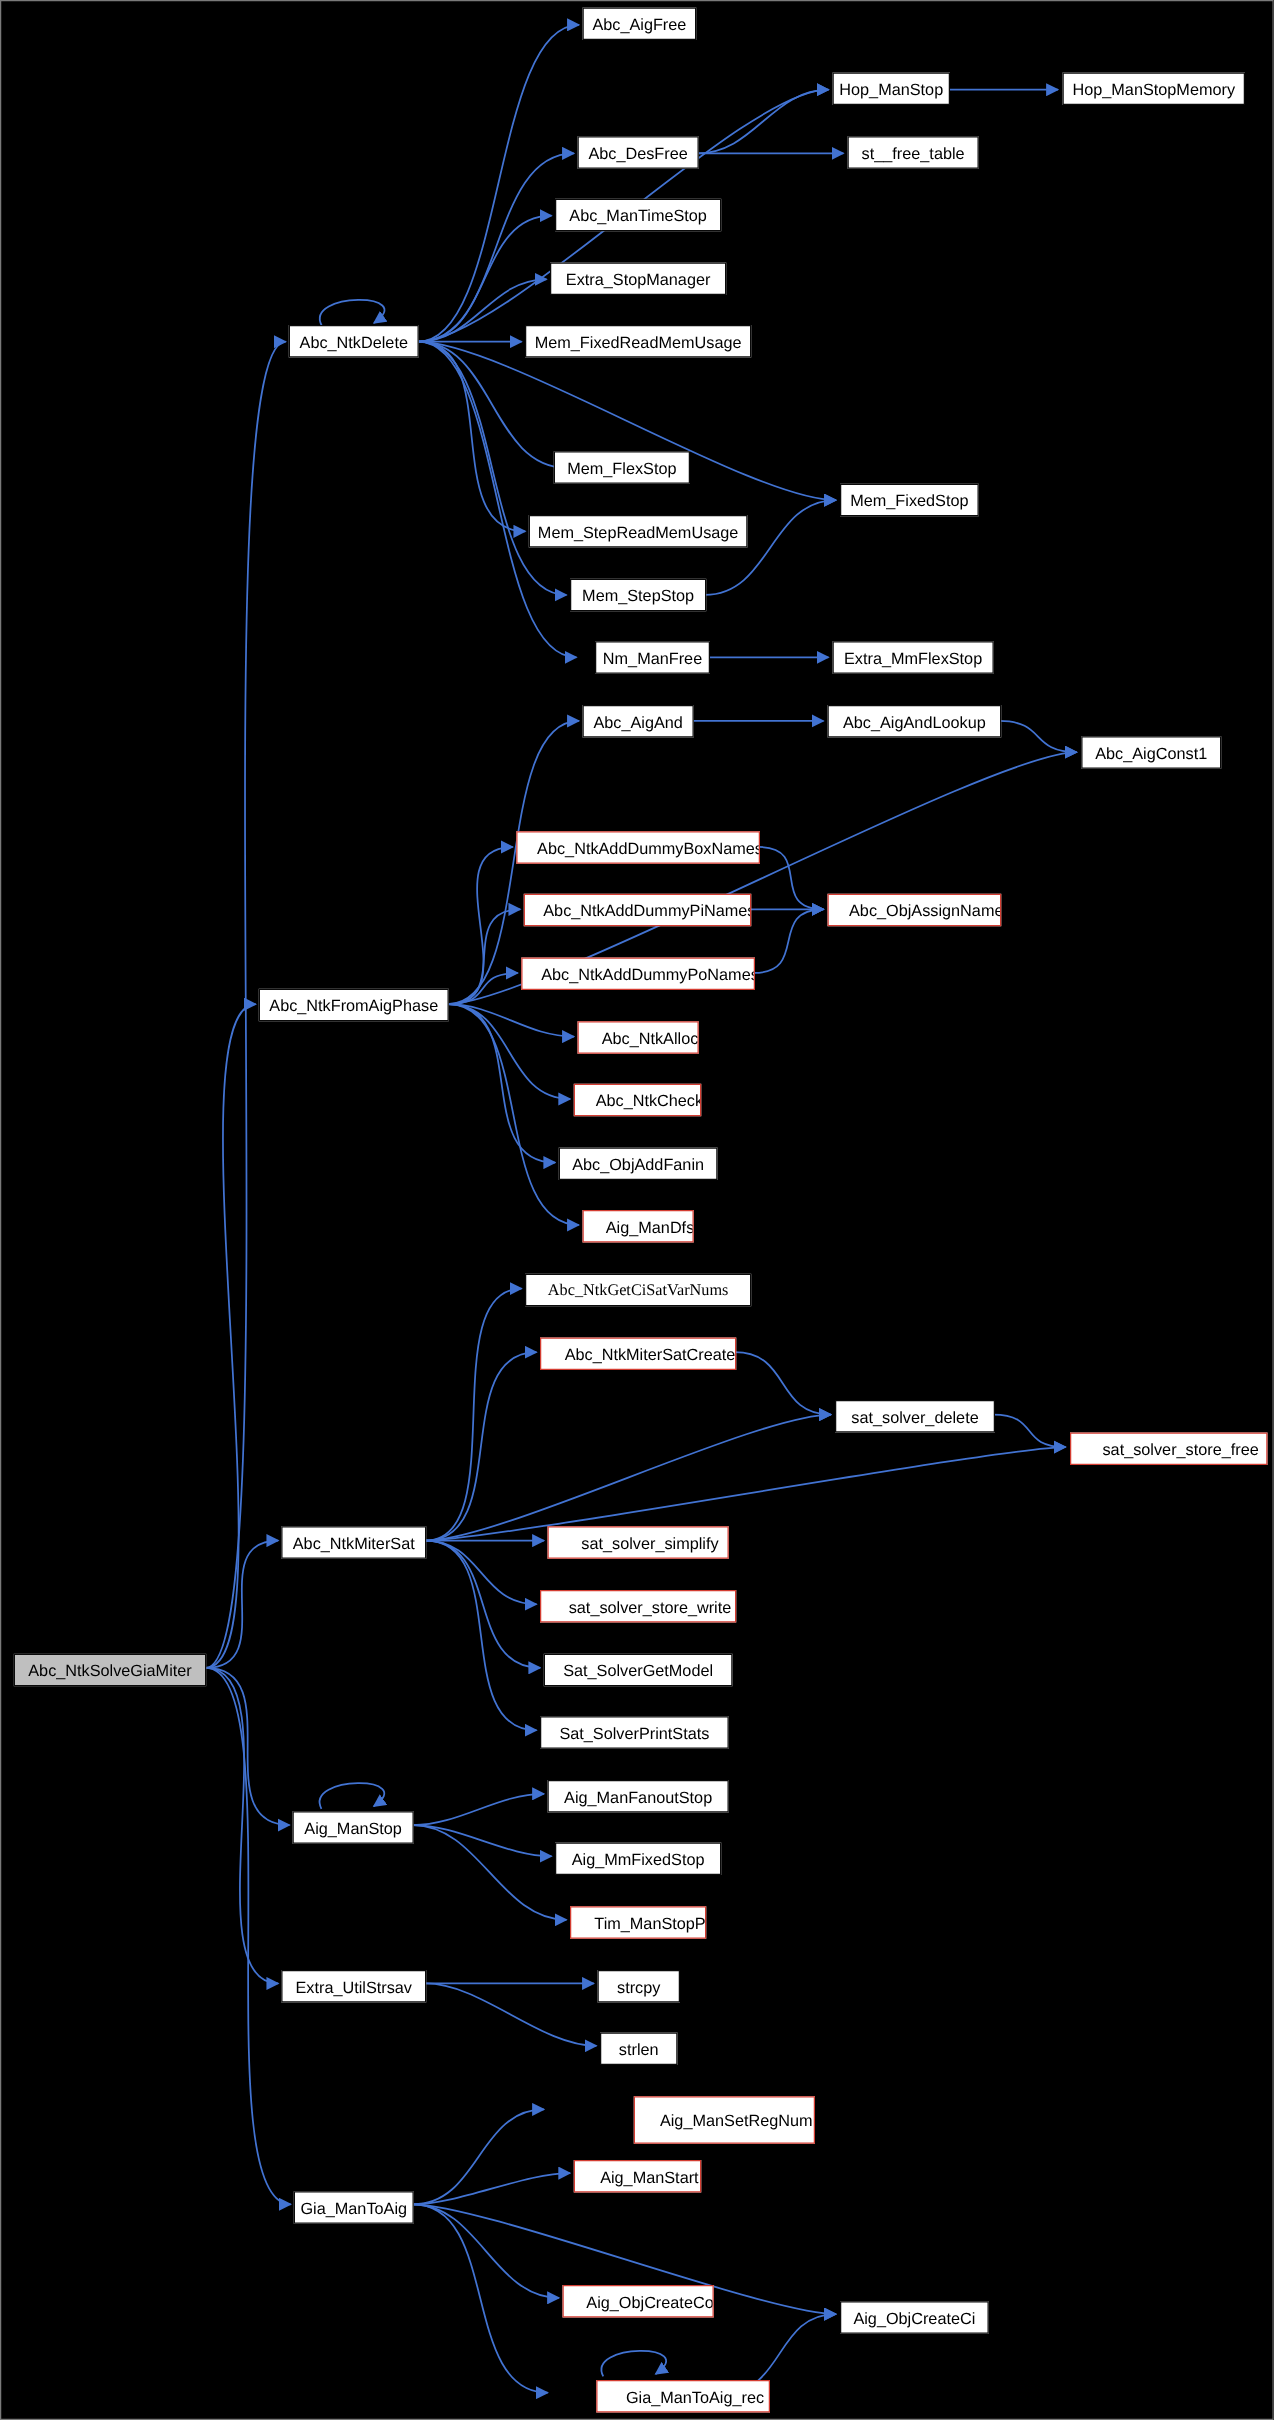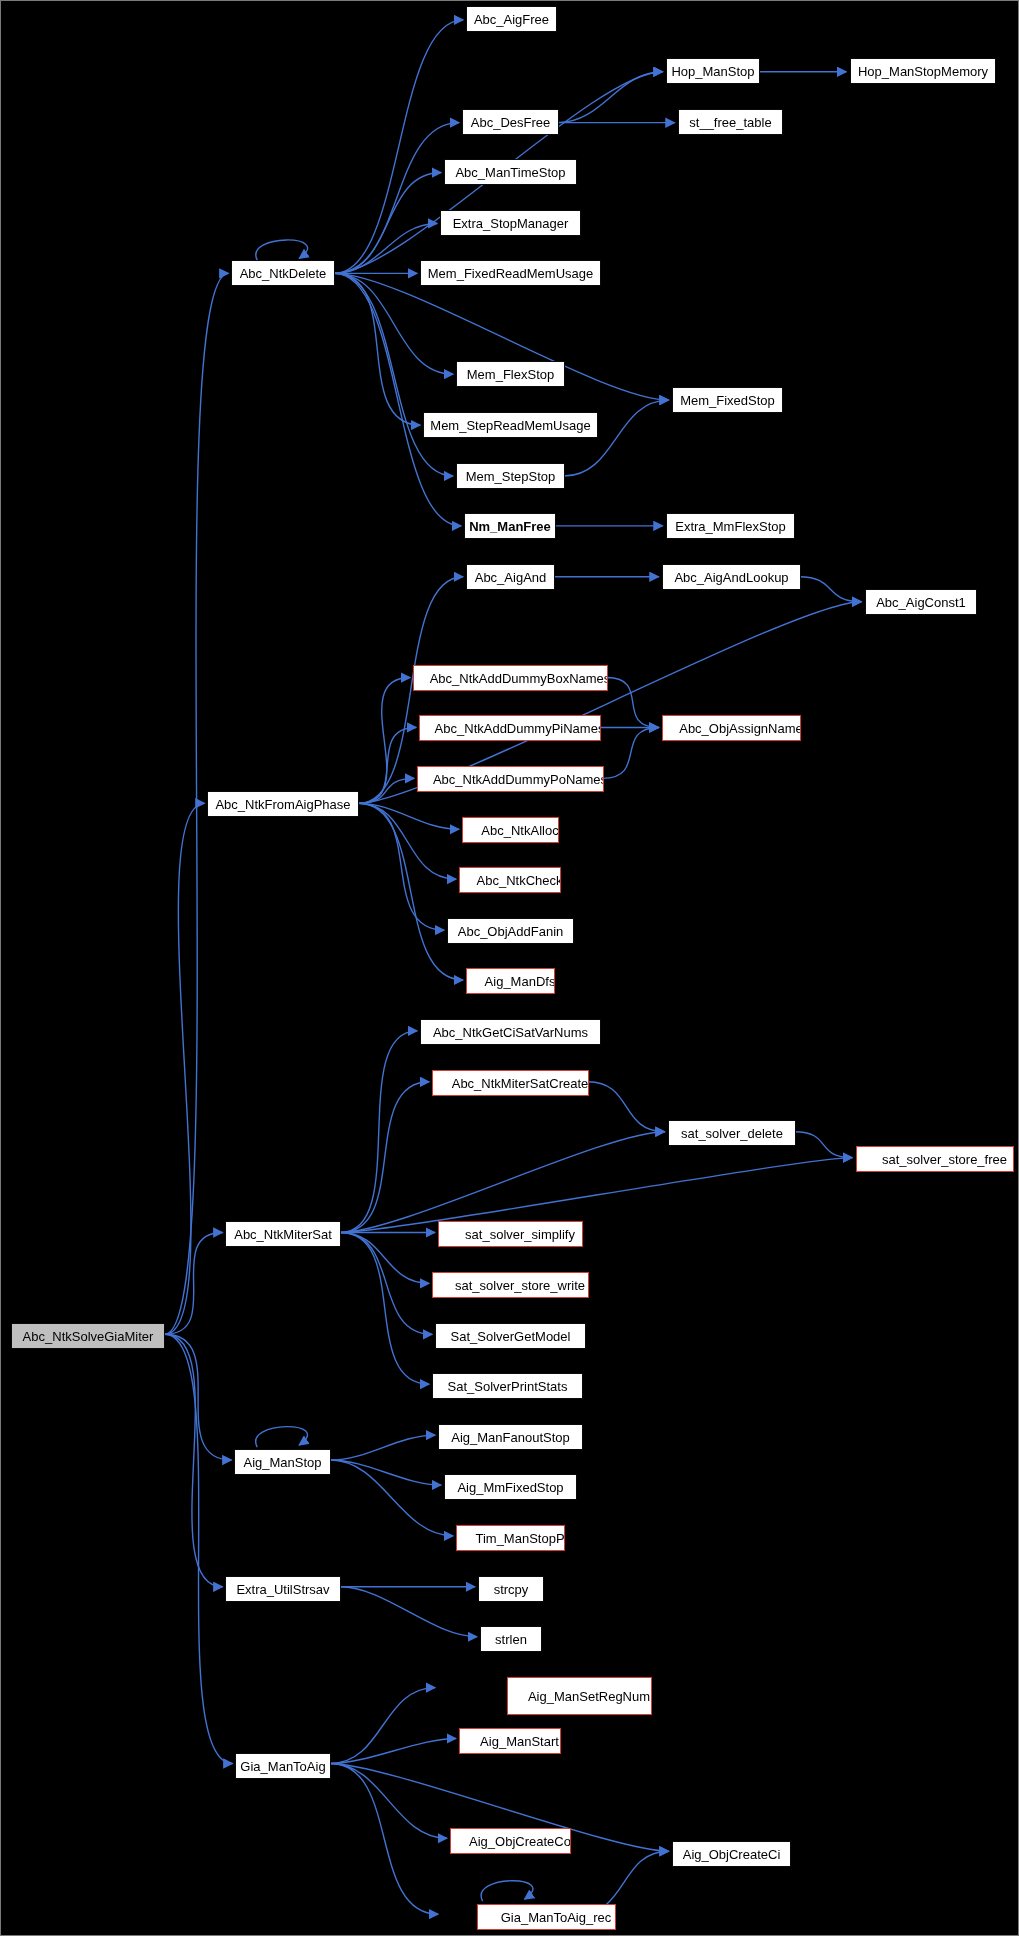--- a/index.html
+++ b/index.html
@@ -115,39 +115,39 @@
 <div class="node root" style="left: 10px; top: 1322px; width: 154px; height: 26px;">Abc_NtkSolveGiaMiter</div>
     <div class="node normal" style="left: 465px; top: 5px; width: 91px; height: 26px;">Abc_AigFree</div>
     <div class="node normal" style="left: 665px; top: 57px; width: 94px; height: 26px;">Hop_ManStop</div>
     <div class="node normal" style="left: 849px; top: 57px; width: 146px; height: 26px;">Hop_ManStopMemory</div>
     <div class="node normal" style="left: 461px; top: 108px; width: 97px; height: 26px; text-align: right;">Abc_DesFree</div>
     <div class="node normal" style="left: 677px; top: 108px; width: 105px; height: 26px;">st__free_table</div>
     <div class="node normal" style="left: 443px; top: 158px; width: 133px; height: 26px;">Abc_ManTimeStop</div>
     <div class="node normal" style="left: 439px; top: 209px; width: 141px; height: 26px;">Extra_StopManager</div>
     <div class="node normal" style="left: 230px; top: 259px; width: 104px; height: 26px;">Abc_NtkDelete</div>
     <div class="node normal" style="left: 419px; top: 259px; width: 181px; height: 26px;">Mem_FixedReadMemUsage</div>
-    <div class="node normal" style="left: 455px; top: 360px; width: 109px; height: 26px;">Mem_FlexStop</div>
+    <div class="node normal" style="left: 442px; top: 360px; width: 109px; height: 26px;">Mem_FlexStop</div>
     <div class="node normal" style="left: 671px; top: 386px; width: 111px; height: 26px;">Mem_FixedStop</div>
     <div class="node normal" style="left: 422px; top: 411px; width: 175px; height: 26px;">Mem_StepReadMemUsage</div>
     <div class="node normal" style="left: 455px; top: 462px; width: 109px; height: 26px;">Mem_StepStop</div>
-    <div class="node normal" style="left: 463px; top: 512px; width: 92px; height: 26px; font-weight: bold;">Nm_ManFree</div>
+    <div class="node normal" style="left: 475px; top: 512px; width: 92px; height: 26px;">Nm_ManFree</div>
     <div class="node normal" style="left: 665px; top: 512px; width: 129px; height: 26px;">Extra_MmFlexStop</div>
     <div class="node normal" style="left: 465px; top: 563px; width: 89px; height: 26px;">Abc_AigAnd</div>
     <div class="node normal" style="left: 661px; top: 563px; width: 139px; height: 26px;">Abc_AigAndLookup</div>
     <div class="node normal" style="left: 864px; top: 588px; width: 112px; height: 26px;">Abc_AigConst1</div>
     <div class="node red" style="left: 412px; top: 664px; width: 195px; height: 26px;">Abc_NtkAddDummyBoxNames</div>
     <div class="node red" style="left: 418px; top: 714px; width: 182px; height: 26px;">Abc_NtkAddDummyPiNames</div>
     <div class="node red" style="left: 661px; top: 714px; width: 139px; height: 26px;">Abc_ObjAssignName</div>
     <div class="node red" style="left: 416px; top: 765px; width: 187px; height: 26px;">Abc_NtkAddDummyPoNames</div>
     <div class="node normal" style="left: 206px; top: 790px; width: 152px; height: 26px;">Abc_NtkFromAigPhase</div>
     <div class="node red" style="left: 461px; top: 816px; width: 97px; height: 26px;">Abc_NtkAlloc</div>
     <div class="node red" style="left: 458px; top: 866px; width: 102px; height: 26px;">Abc_NtkCheck</div>
     <div class="node normal" style="left: 446px; top: 917px; width: 127px; height: 26px;">Abc_ObjAddFanin</div>
     <div class="node red" style="left: 465px; top: 967px; width: 89px; height: 26px;">Aig_ManDfs</div>
-    <div class="node normal" style="left: 419px; top: 1018px; width: 181px; height: 26px;">Abc_NtkGetCiSatVarNums</div>
+    <div class="node normal" style="left: 419px; top: 1018px; width: 181px; height: 26px; font-family: Liberation Serif, serif;">Abc_NtkGetCiSatVarNums</div>
     <div class="node red" style="left: 431px; top: 1069px; width: 157px; height: 26px;">Abc_NtkMiterSatCreate</div>
     <div class="node normal" style="left: 667px; top: 1119px; width: 128px; height: 26px; text-align: center;">sat_solver_delete</div>
     <div class="node red" style="left: 855px; top: 1145px; width: 158px; height: 26px;">sat_solver_store_free</div>
     <div class="node normal" style="left: 224px; top: 1220px; width: 116px; height: 26px;">Abc_NtkMiterSat</div>
     <div class="node red" style="left: 437px; top: 1220px; width: 145px; height: 26px;">sat_solver_simplify</div>
     <div class="node red" style="left: 431px; top: 1271px; width: 157px; height: 26px;">sat_solver_store_write</div>
     <div class="node normal" style="left: 434px; top: 1322px; width: 151px; height: 26px;">Sat_SolverGetModel</div>
     <div class="node normal" style="left: 431px; top: 1372px; width: 151px; height: 26px;">Sat_SolverPrintStats</div>
     <div class="node normal" style="left: 437px; top: 1423px; width: 145px; height: 26px;">Aig_ManFanoutStop</div>
     <div class="node normal" style="left: 233px; top: 1448px; width: 97px; height: 26px;">Aig_ManStop</div>

